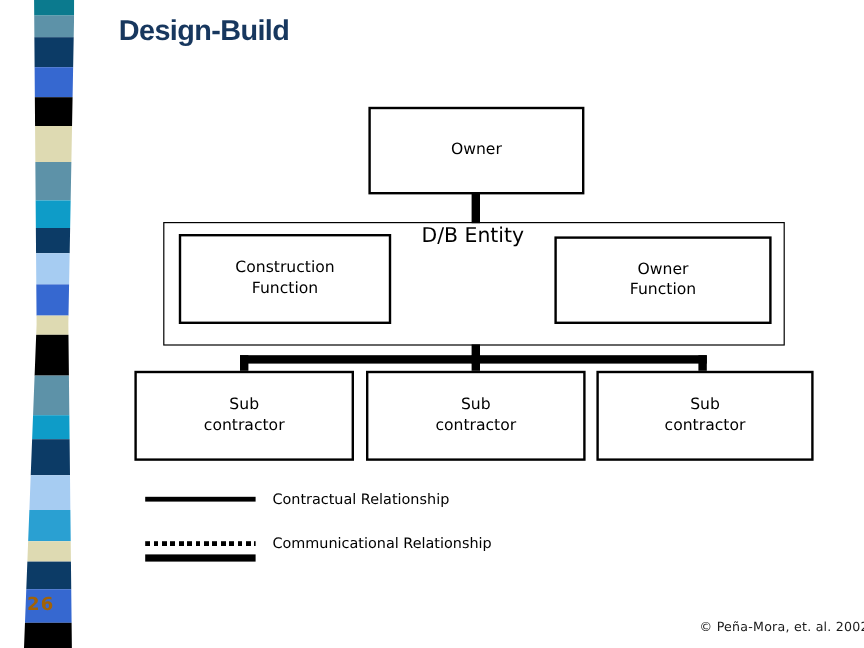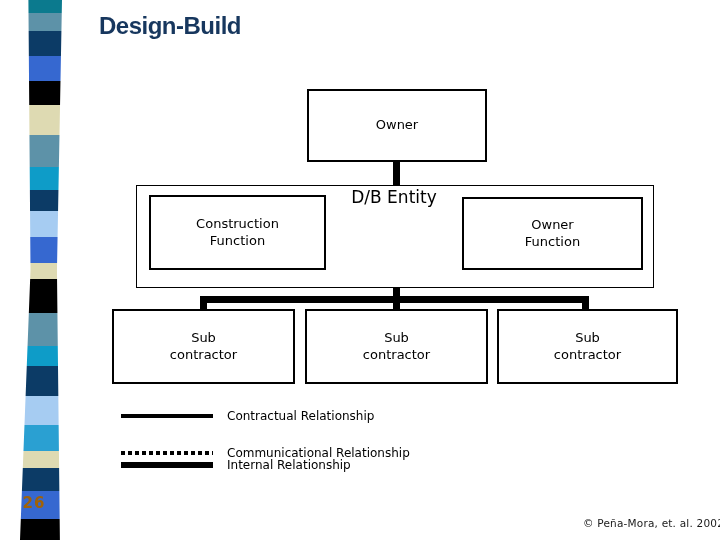--- a/index.html
+++ b/index.html
@@ -155,19 +155,18 @@
   <div class="legend-row legend-row-1">
     <div class="swatch solid-medium"></div>
     <span class="legend-label">Contractual Relationship</span>
   </div>
   <div class="legend-row legend-row-2">
     <div class="swatch dotted"></div>
     <span class="legend-label">Communicational Relationship</span>
   </div>
   <div class="legend-row legend-row-3">
     <div class="swatch solid-thick"></div>
-    <span class="legend-label">Internal Relationship</span>
   </div>
 
   <span class="footer-item footer-center">Chapter 1: The Construction Industry</span>
   <span class="footer-item footer-right">© Peña-Mora, et. al. 2002</span>
 
 </div>
 
 </body></html>

